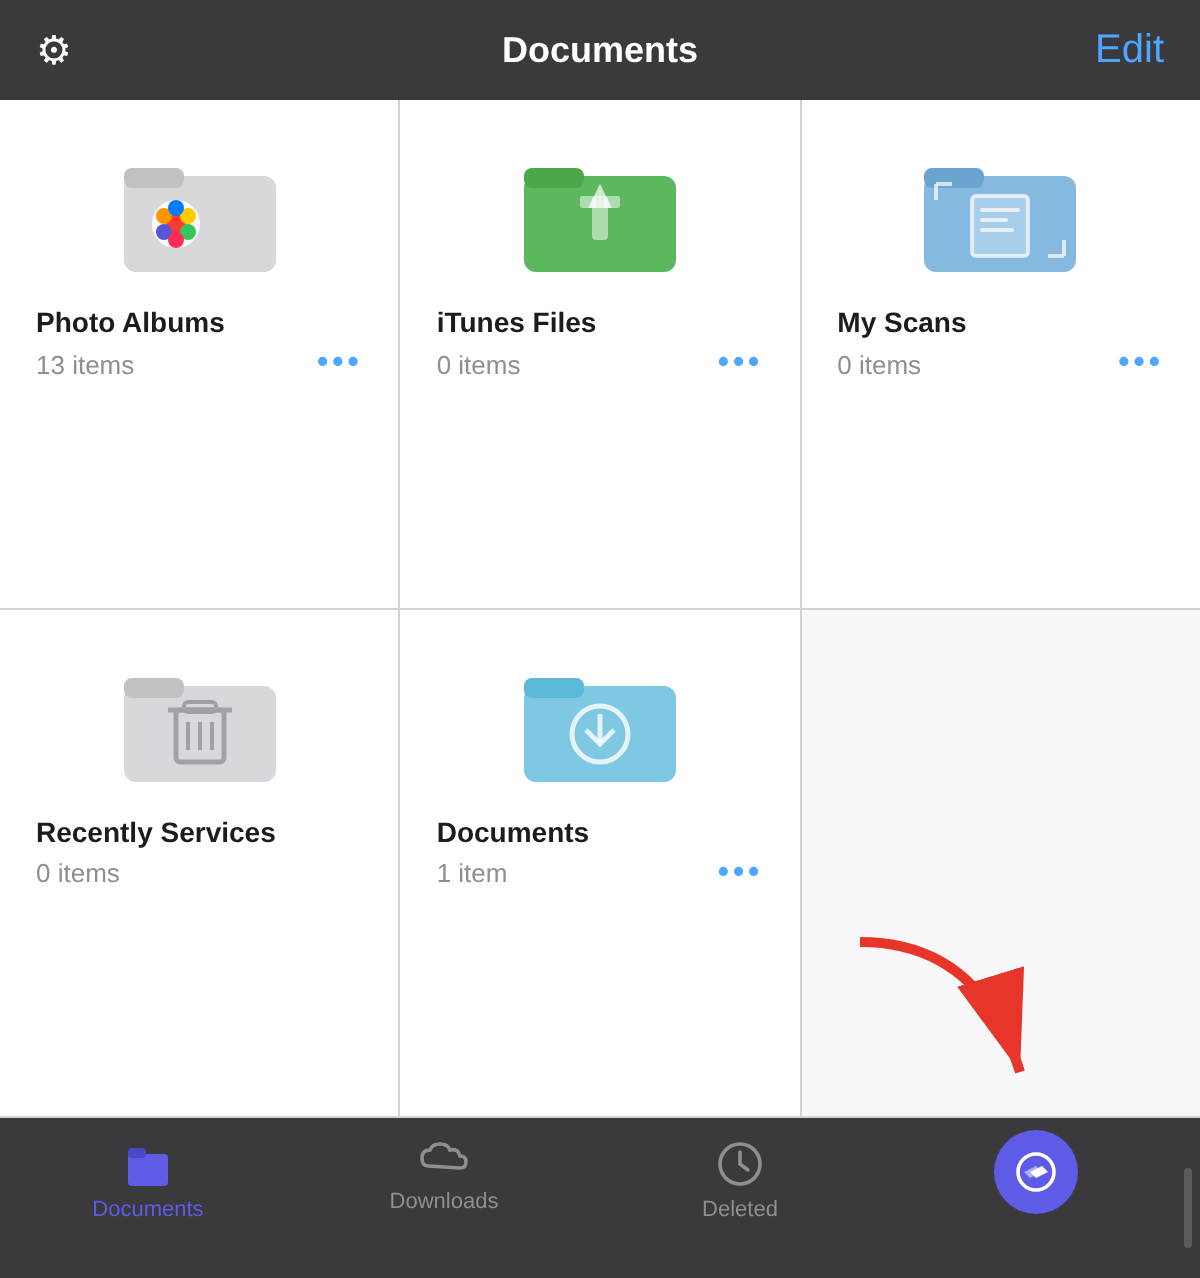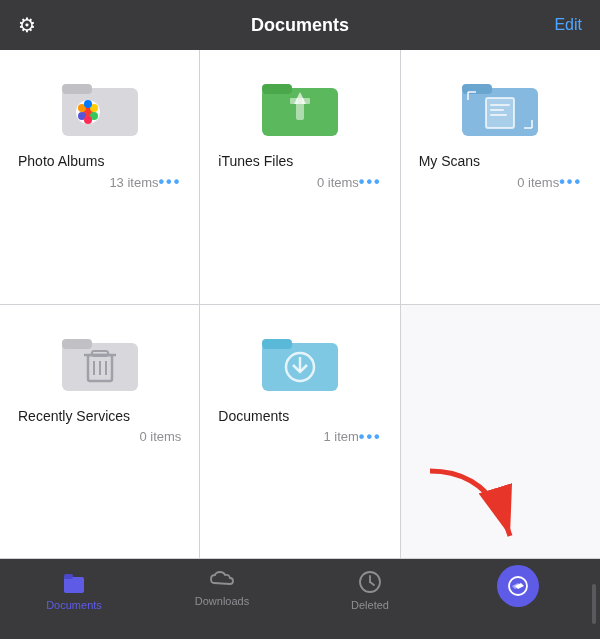--- a/index.html
+++ b/index.html
@@ -28,21 +28,21 @@
       position: absolute;
       left: 50%;
       transform: translateX(-50%);
     }
     .gear-icon {
       color: #ffffff;
       font-size: 20px;
     }
     .edit-btn {
       color: #4da6ff;
-      font-size: 16px;
+      font-size: 20px;
       font-weight: 500;
       background: none;
       border: none;
       cursor: pointer;
       margin-left: 20px;
     }
 
     
     .grid-container {
       display: grid;
@@ -71,30 +71,30 @@
     }
 
     
     .folder-svg {
       width: 80px;
       height: 70px;
     }
 
     .item-label {
       font-size: 14px;
-      font-weight: 400;
+      font-weight: 700;
       color: #1c1c1e;
       margin-bottom: 4px;
       line-height: 1.3;
     }
 
     .item-count-row {
       display: flex;
       align-items: center;
-      justify-content: flex-end;
+      justify-content: space-between;
       width: 100%;
     }
 
     .item-count {
       font-size: 13px;
       color: #8e8e93;
     }
 
     .more-dots {
       color: #4da6ff;

